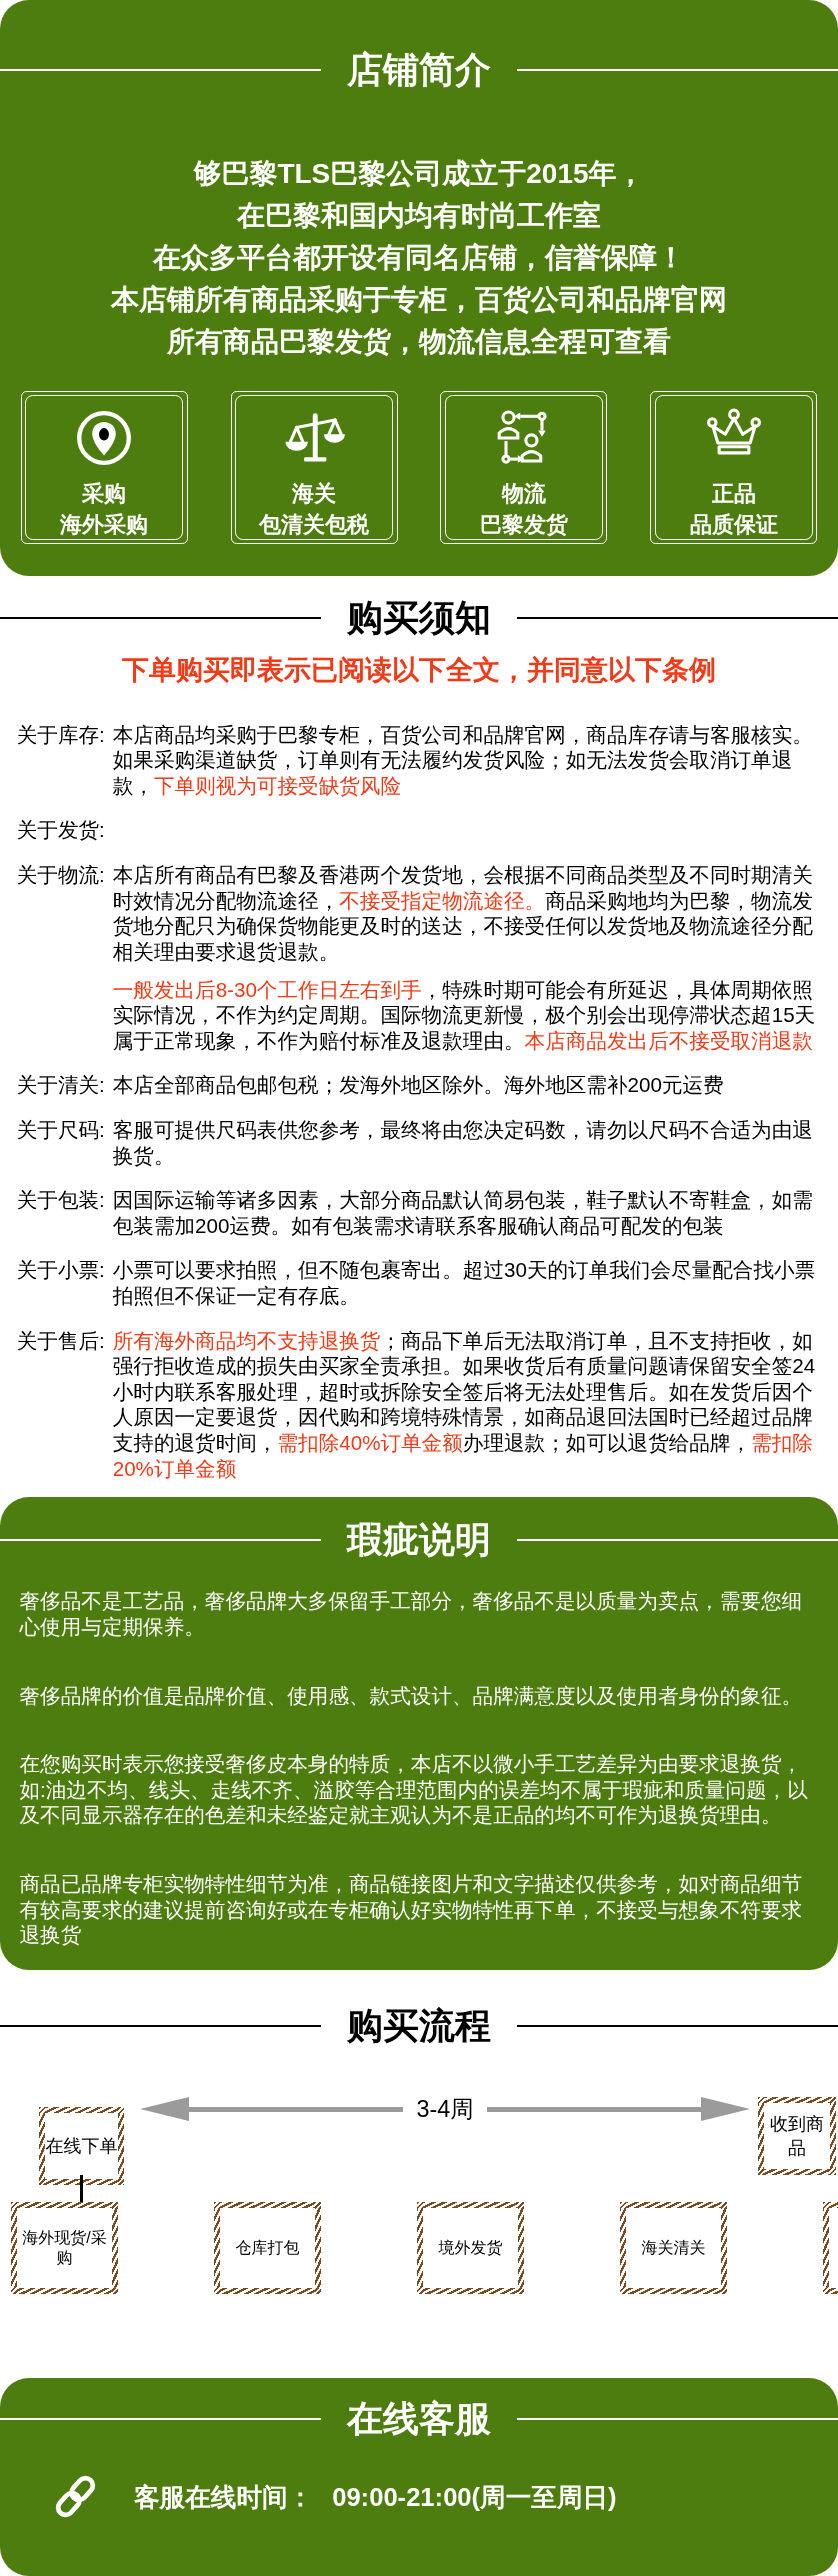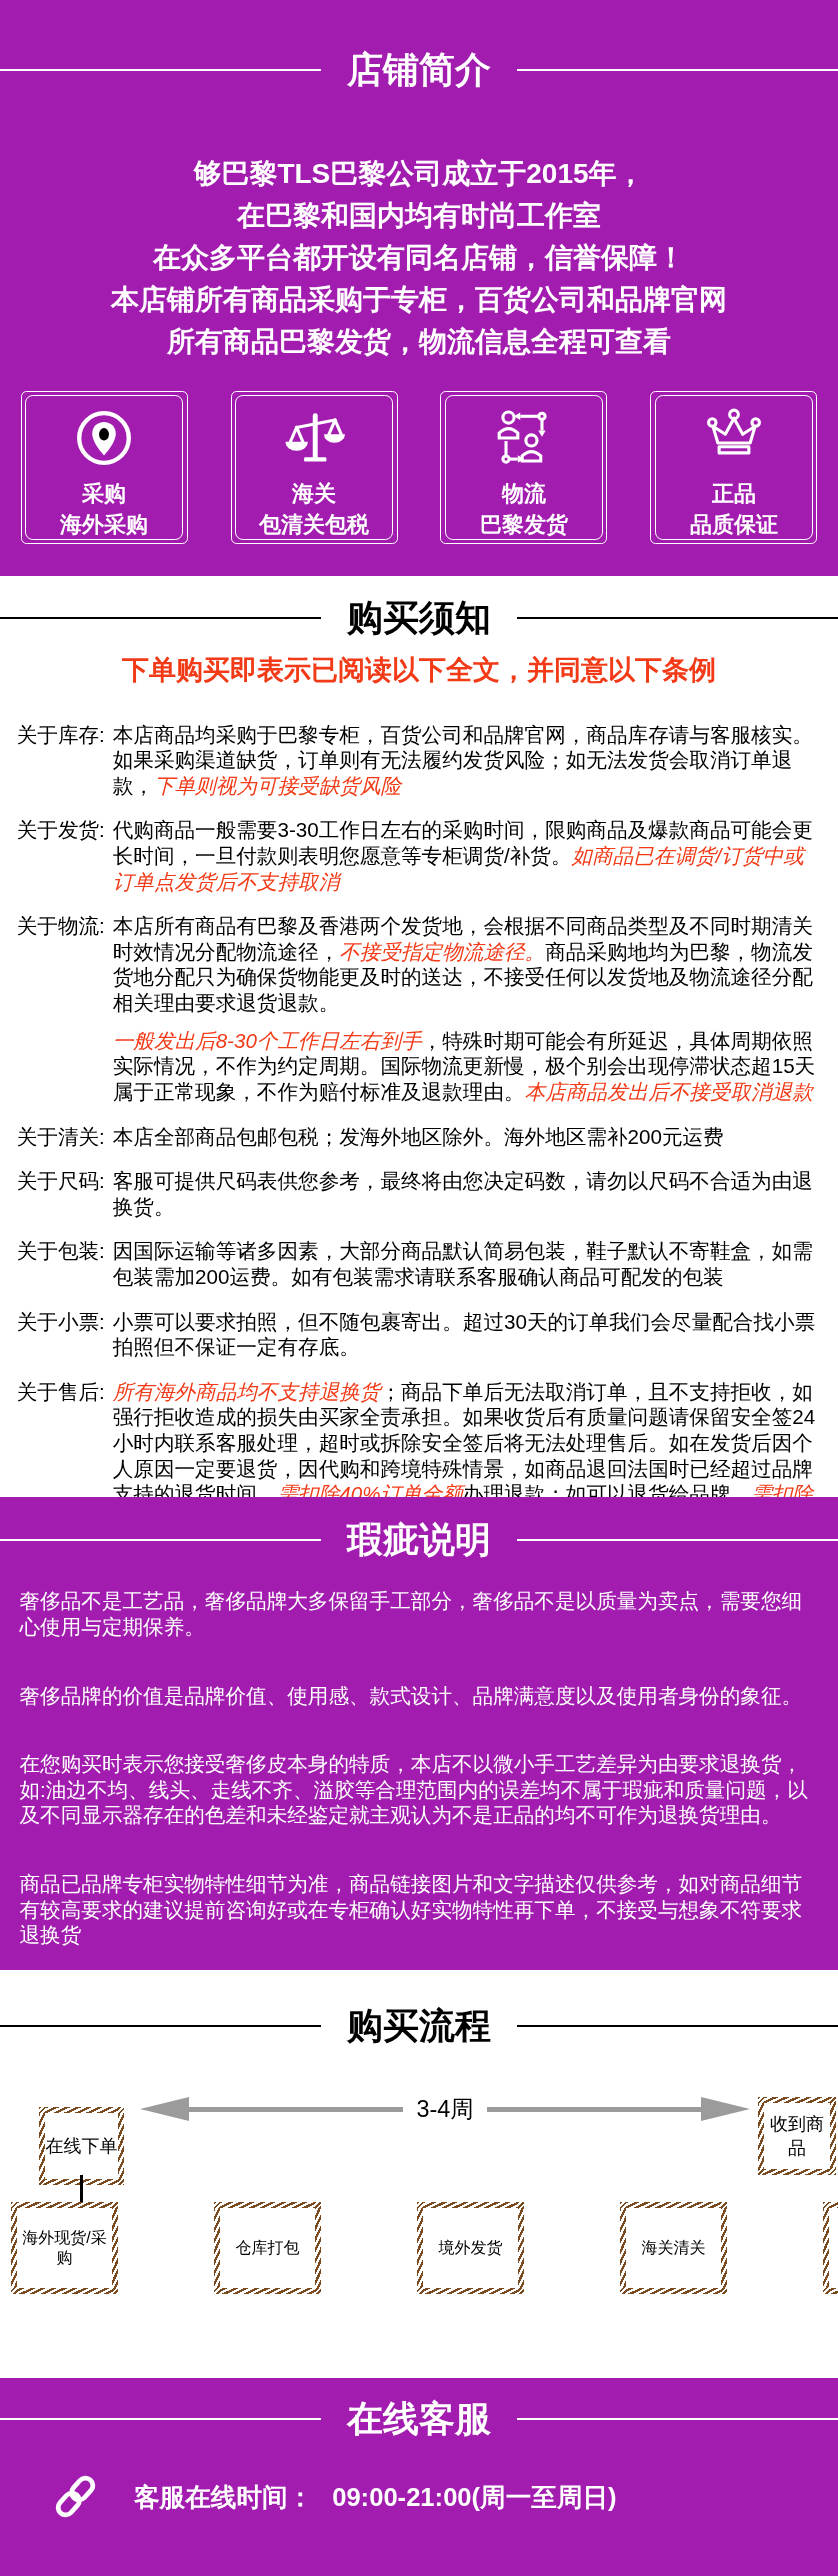--- a/index.html
+++ b/index.html
@@ -4,21 +4,21 @@
 <style>
   :root{ --red:#f23a17; --stripe:#7a4a21; --gray:#9b9b9b; }
   *{ box-sizing:border-box; }
   html,body{ margin:0; padding:0; }
   body{
     width:838px; height:2576px; background:#fff; color:#000;
     font-family:"Liberation Sans","DejaVu Sans",sans-serif;
     overflow:hidden;
   }
   section{ overflow:hidden; }
-  .dark{ background:#a21caf; color:#fff; }
+  .dark{ background:#4d7c0f; color:#fff;border-radius:29px; }
   .light{ background:#fff; color:#000; }
 
   
   .sec-title{ display:flex; align-items:center; }
   .sec-title .rule{ flex:1; height:2.2px; background:currentColor; }
   .sec-title h2{ font-size:36px; font-weight:bold; margin:0 25.6px; line-height:50px; white-space:nowrap; }
 
   
   #sec-intro{ height:576px; padding-top:45px; }
   .intro-lines{ margin-top:58px; text-align:center; }
@@ -36,21 +36,21 @@
   .badge .b2{ margin-top:5.6px; font-size:22px; font-weight:bold; line-height:25.6px; }
 
   
   #sec-notice{ height:921px; padding-top:16.7px; }
   .warning{ margin-top:9px; text-align:center; font-size:27px; font-weight:bold; color:var(--red); line-height:37px; }
   .notice-items{ margin:33px 16.7px 0; font-size:20.6px; line-height:25.6px; }
   .n-item{ display:flex; margin-bottom:19px; }
   .n-item .lbl{ flex:0 0 96px; white-space:nowrap; }
   .n-item .cnt{ flex:1; }
   .n-item .para + .para{ margin-top:12.2px; }
-  .red{ color:var(--red);font-style:italic; }
+  .red{ color:var(--red); }
 
   
   #sec-defects{ height:473px; padding-top:18px; }
   .d-paras{ margin:23.4px 19.5px 0; font-size:20.6px; line-height:25.6px; }
   .d-paras p{ margin:0 0 43px 0; }
 
   
   #sec-process{ height:408px; padding-top:31px; }
   .flow{ position:relative; height:267px; }
   .fbox{
@@ -174,23 +174,20 @@
 
   <div class="notice-items">
     <div class="n-item">
       <div class="lbl">关于库存:</div>
       <div class="cnt">
           <div class="para"><span>本店商品均采购于巴黎专柜，百货公司和品牌官网，商品库存请与客服核实。 如果采购渠道缺货，订单则有无法履约发货风险；如无法发货会取消订单退款，</span><span class="red">下单则视为可接受缺货风险</span></div>
         </div>
     </div>
     <div class="n-item">
       <div class="lbl">关于发货:</div>
-      <div class="cnt">
-          <div class="para"><span>代购商品一般需要3-30工作日左右的采购时间，限购商品及爆款商品可能会更长时间，一旦付款则表明您愿意等专柜调货/补货。</span><span class="red">如商品已在调货/订货中或订单点发货后不支持取消</span></div>
-        </div>
     </div>
     <div class="n-item">
       <div class="lbl">关于物流:</div>
       <div class="cnt">
         <div class="para"><span>本店所有商品有巴黎及香港两个发货地，会根据不同商品类型及不同时期清关时效情况分配物流途径，</span><span class="red">不接受指定物流途径。</span><span>商品采购地均为巴黎，物流发货地分配只为确保货物能更及时的送达，不接受任何以发货地及物流途径分配相关理由要求退货退款。</span></div>
         <div class="para"><span class="red">一般发出后8-30个工作日左右到手</span><span>，特殊时期可能会有所延迟，具体周期依照实际情况，不作为约定周期。国际物流更新慢，极个别会出现停滞状态超15天属于正常现象，不作为赔付标准及退款理由。</span><span class="red">本店商品发出后不接受取消退款</span></div>
       </div>
     </div>
     <div class="n-item">
       <div class="lbl">关于清关:</div>

